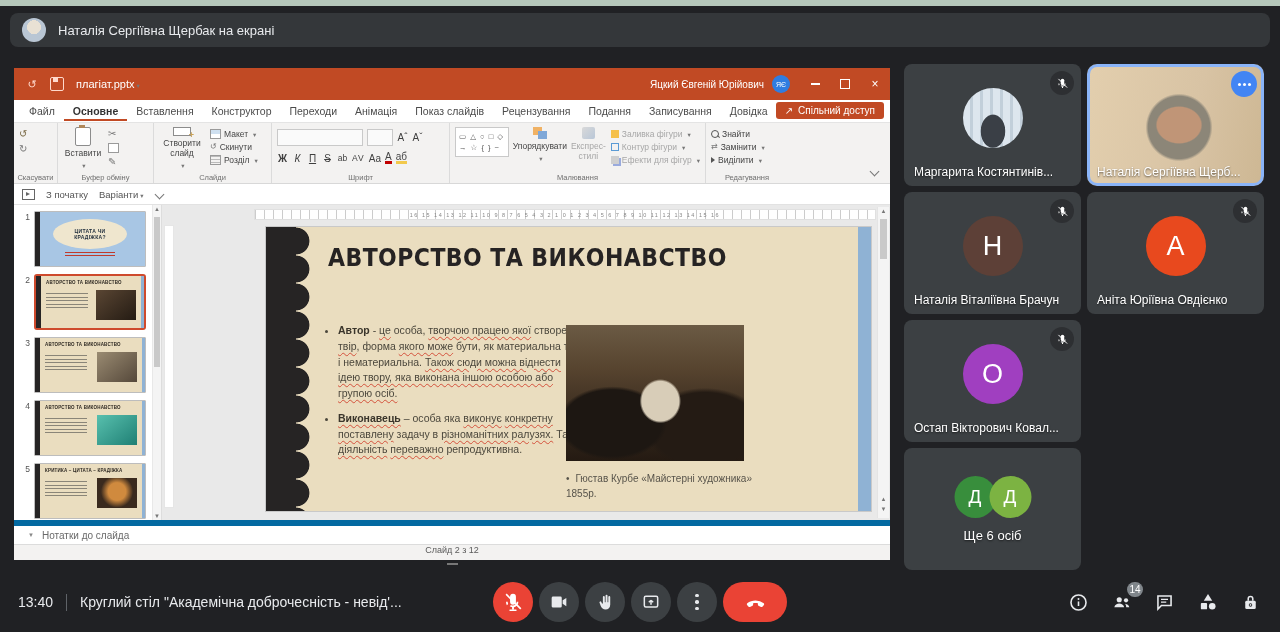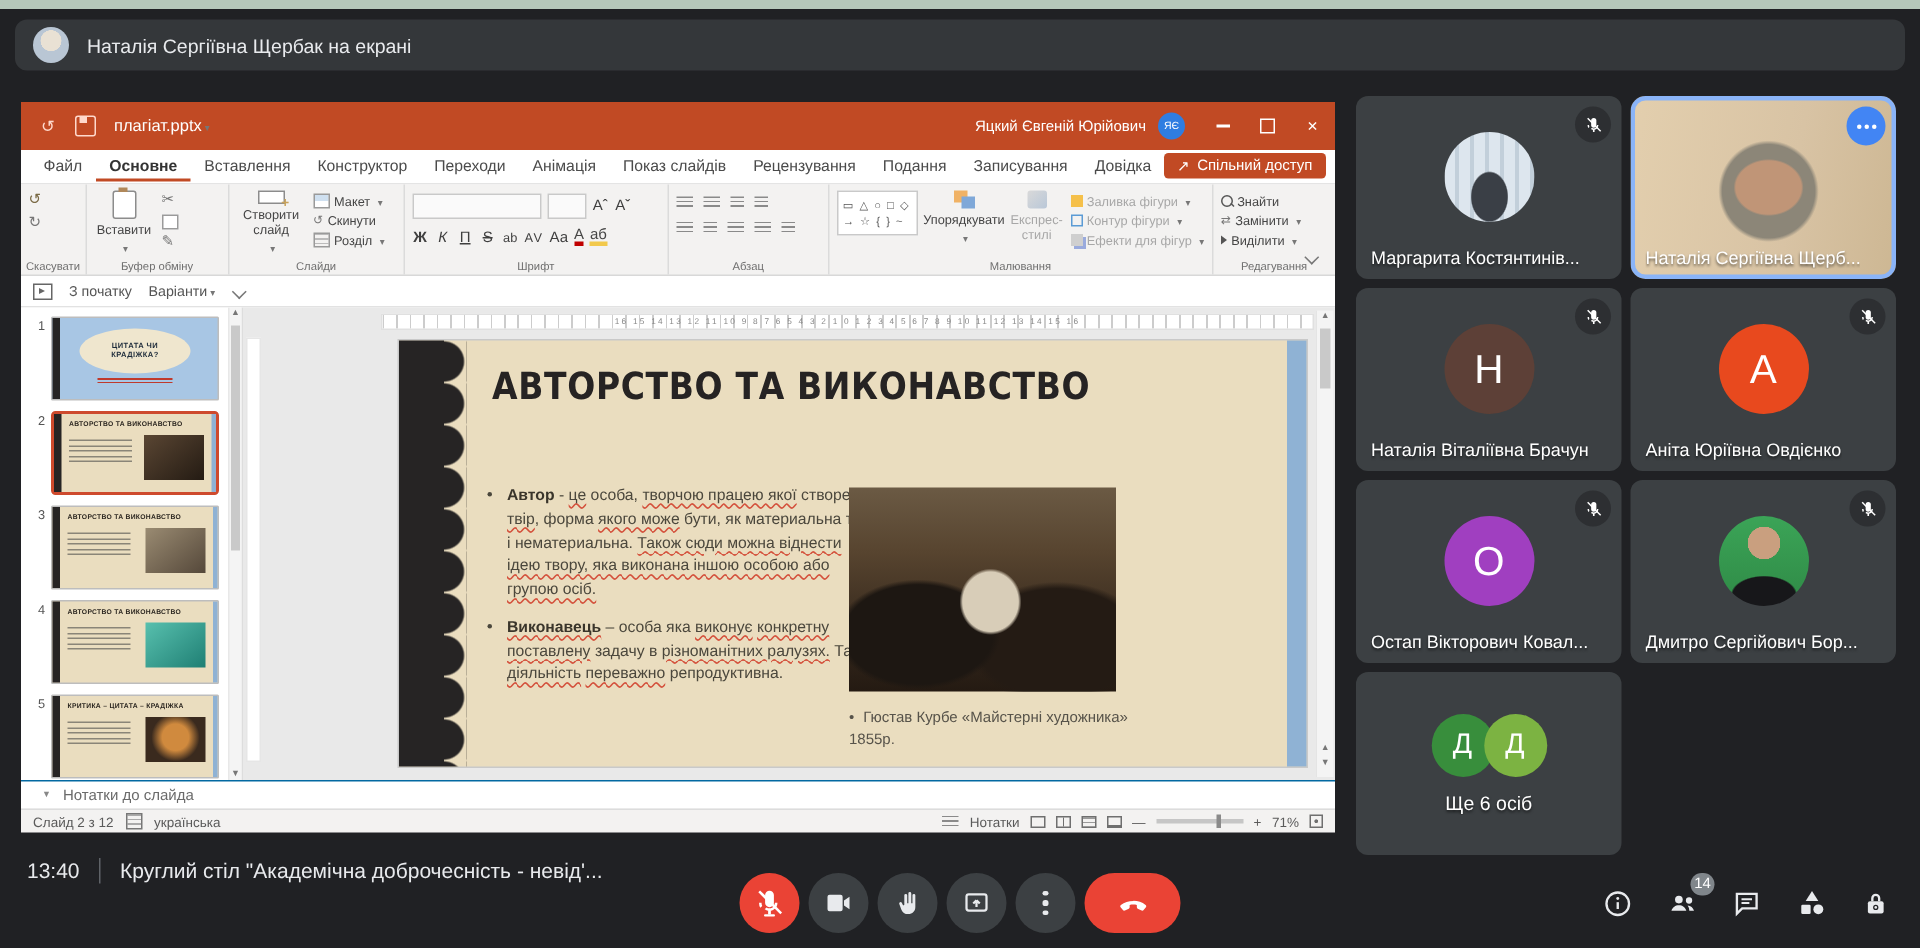--- a/index.html
+++ b/index.html
@@ -136,25 +136,25 @@
         radial-gradient(ellipse 20% 28% at 53% 56%,#d8cdb8 0 52%,transparent 58%),
         radial-gradient(ellipse 48% 42% at 26% 72%,#1d1712 0 58%,transparent 64%),
         radial-gradient(ellipse 55% 48% at 78% 76%,#241b14 0 55%,transparent 62%),
         linear-gradient(180deg,#6b5a44 0%,#57442f 32%,#3a2c1f 66%,#241a12 100%);}
   .caption{position:absolute;left:300px;top:244px;width:215px;font-size:10px;color:#57534a;line-height:1.5;}
   .caption:before{content:"•";margin-right:6px;}
   .vscroll{position:absolute;right:1px;top:2px;bottom:2px;width:11px;background:#F4F4F4;border-left:1px solid #e4e4e4;}
   .vscroll .sthumb{position:absolute;left:2px;right:2px;top:12px;height:40px;background:#C9C9C9;}
   .vscroll .sarrow.bot1{bottom:16px;} .vscroll .sarrow.bot2{bottom:6px;}
 
-  .ppt-notes{height:18px;background:#fff;border-top:1px solid #0369a1;display:flex;align-items:center;
+  .ppt-notes{height:18px;background:#fff;border-top:6px solid #0369a1;display:flex;align-items:center;
       padding-left:14px;font-size:10px;color:#6a6a6a;gap:8px;}
   .notes-collapse{font-size:6px;color:#888;}
   .ppt-status{height:15px;background:#F3F2F1;border-top:1px solid #dcdcdc;display:flex;align-items:center;
-      font-size:9px;color:#5a5a5a;padding:0 8px;gap:8px;}
+      font-size:9px;color:#5a5a5a;padding:0 8px;gap:8px;flex-direction:column;}
   .spell-ic{width:9px;height:9px;border:1px solid #777;background:repeating-linear-gradient(#aaa 0 1px,transparent 1px 3px);}
   .st-right{margin-left:auto;display:flex;align-items:center;gap:7px;}
   .vico{width:10px;height:8px;border:1px solid #6f6f6f;box-sizing:border-box;}
   .vico.grid{background:linear-gradient(90deg,transparent 48%,#6f6f6f 48% 52%,transparent 52%),linear-gradient(transparent 48%,#6f6f6f 48% 52%,transparent 52%);}
   .vico.lines{background:repeating-linear-gradient(#9a9a9a 0 1px,transparent 1px 3px);}
   .vico.show{border-bottom-width:2px;}
   .zoom-track{width:58px;height:3px;background:#c6c6c6;position:relative;}
   .zoom-thumb{position:absolute;left:70%;top:-3px;width:3px;height:9px;background:#8a8a8a;}
   .fit-ic{width:9px;height:9px;border:1px solid #6f6f6f;box-sizing:border-box;background:radial-gradient(circle,#6f6f6f 1px,transparent 1.5px);}
 
@@ -190,21 +190,21 @@
         radial-gradient(ellipse 38% 26% at 44% 98%,#c3c2dd 0 60%,transparent 66%),
         linear-gradient(180deg,#d8d4cd,#bfbab1);}
   .frames{position:absolute;top:28px;height:26px;background:repeating-linear-gradient(90deg,#f4f1ec 0 12px,transparent 12px 19px);opacity:.9;}
   .frames.left{left:8px;width:50px;} .frames.right{right:6px;width:62px;}
   .ov-wrap{position:absolute;left:50%;top:28px;transform:translateX(-50%);display:flex;}
   .ov-circle{width:42px;height:42px;border-radius:50%;color:#fff;font-size:19px;display:flex;align-items:center;justify-content:center;}
   .ov-circle + .ov-circle{margin-left:-7px;}
 
   
   .bottombar{position:absolute;left:0;right:0;bottom:0;height:60px;background:#202124;}
-  .bb-left{position:absolute;left:18px;top:0;height:60px;display:flex;gap:13px;color:#e8eaed;font-size:14px;}
+  .bb-left{position:absolute;left:18px;top:0;height:60px;display:flex;align-items:center;gap:13px;color:#e8eaed;font-size:14px;}
   .bb-div{width:1px;height:17px;background:#5f6368;}
   .bb-title{max-width:330px;white-space:nowrap;overflow:hidden;}
   .bb-center{position:absolute;left:50%;top:10px;transform:translateX(-50%);display:flex;gap:6px;align-items:center;}
   .cbtn{width:40px;height:40px;border-radius:50%;background:#3c4043;display:flex;align-items:center;justify-content:center;}
   .cbtn.danger{background:#EA4335;}
   .cbtn.wide{width:64px;border-radius:20px;}
   .mdots{display:flex;flex-direction:column;gap:3px;}
   .mdots i{width:3.5px;height:3.5px;border-radius:50%;background:#e8eaed;display:block;}
   .bb-right{position:absolute;right:16px;top:0;height:60px;display:flex;align-items:center;gap:19px;}
   .ribtn{position:relative;width:24px;height:24px;display:flex;align-items:center;justify-content:flex-start;}
@@ -321,38 +321,20 @@
               <span class="fbtn fb-s">S</span>
               <span class="fbtn fb-ab">ab</span>
               <span class="fbtn fb-av">AV</span>
               <span class="fbtn fb-aa">Аа</span>
               <span class="color-a">А</span>
             <span class="color-h">аб</span>
           </div>
         </div>
         <div class="glabel">Шрифт</div>
       </div>
-      <div class="rgroup" style="width:108px">
-        <div class="gcol" style="gap:9px;padding-top:4px">
-          <div class="fbrow" style="gap:7px">
-            <span class="pline"></span>
-            <span class="pline"></span>
-            <span class="pline center"></span>
-            <span class="pline center"></span>
-          </div>
-          <div class="fbrow" style="gap:7px">
-            <span class="pline"></span>
-            <span class="pline center"></span>
-            <span class="pline"></span>
-            <span class="pline"></span>
-            <span class="pline center"></span>
-          </div>
-        </div>
-        <div class="glabel">Абзац</div>
-      </div>
       <div class="rgroup" style="width:256px">
         <div class="shapesbox">
           <span>▭ △ ○ □ ◇</span>
           <span>→ ☆ { } ~</span>
         </div>
         <div class="bigbtn" style="width:52px">
           <span class="arrange-ic">
               <i></i>
               <i></i>
             </span>
@@ -593,32 +575,20 @@
         <div class="tname">Остап Вікторович Ковал...</div>
         <div class="mic-badge">
           <svg viewBox="0 0 24 24" width="13" height="13">
             <path d="M12 15a3.2 3.2 0 0 0 3.2-3.2V6.2a3.2 3.2 0 1 0-6.4 0v5.6A3.2 3.2 0 0 0 12 15z" fill="#fff"></path>
             <path d="M17.8 11.8a5.8 5.8 0 0 1-9.3 4.7l1.3-1.3a4 4 0 0 0 6.2-3.4h1.8zM6.2 11.8c0 .8.2 1.6.5 2.3l-1.4 1.4a7.6 7.6 0 0 1-.9-3.7h1.8z" fill="#fff"></path>
             <rect x="11" y="17.3" width="2" height="3" fill="#fff"></rect>
             <path d="M4.5 3.5l16 16" stroke="#fff" stroke-width="1.8"></path>
           </svg>
         </div>
       </div>
-      <div class="tile photo2" style="left: 183px; top: 256px;">
-        <div class="photo-av photo2"></div>
-        <div class="tname">Дмитро Сергійович Бор...</div>
-        <div class="mic-badge">
-          <svg viewBox="0 0 24 24" width="13" height="13">
-            <path d="M12 15a3.2 3.2 0 0 0 3.2-3.2V6.2a3.2 3.2 0 1 0-6.4 0v5.6A3.2 3.2 0 0 0 12 15z" fill="#fff"></path>
-            <path d="M17.8 11.8a5.8 5.8 0 0 1-9.3 4.7l1.3-1.3a4 4 0 0 0 6.2-3.4h1.8zM6.2 11.8c0 .8.2 1.6.5 2.3l-1.4 1.4a7.6 7.6 0 0 1-.9-3.7h1.8z" fill="#fff"></path>
-            <rect x="11" y="17.3" width="2" height="3" fill="#fff"></rect>
-            <path d="M4.5 3.5l16 16" stroke="#fff" stroke-width="1.8"></path>
-          </svg>
-        </div>
-      </div>
       <div class="tile overflow" style="left: 0px; top: 384px;">
         <div class="ov-wrap">
           <div class="ov-circle" style="background: rgb(56, 142, 60);">Д</div>
           <div class="ov-circle" style="background: rgb(124, 179, 66);">Д</div>
         </div>
         <div class="tname center">Ще 6 осіб</div>
       </div>
     </div>
 
   <div class="bottombar">

